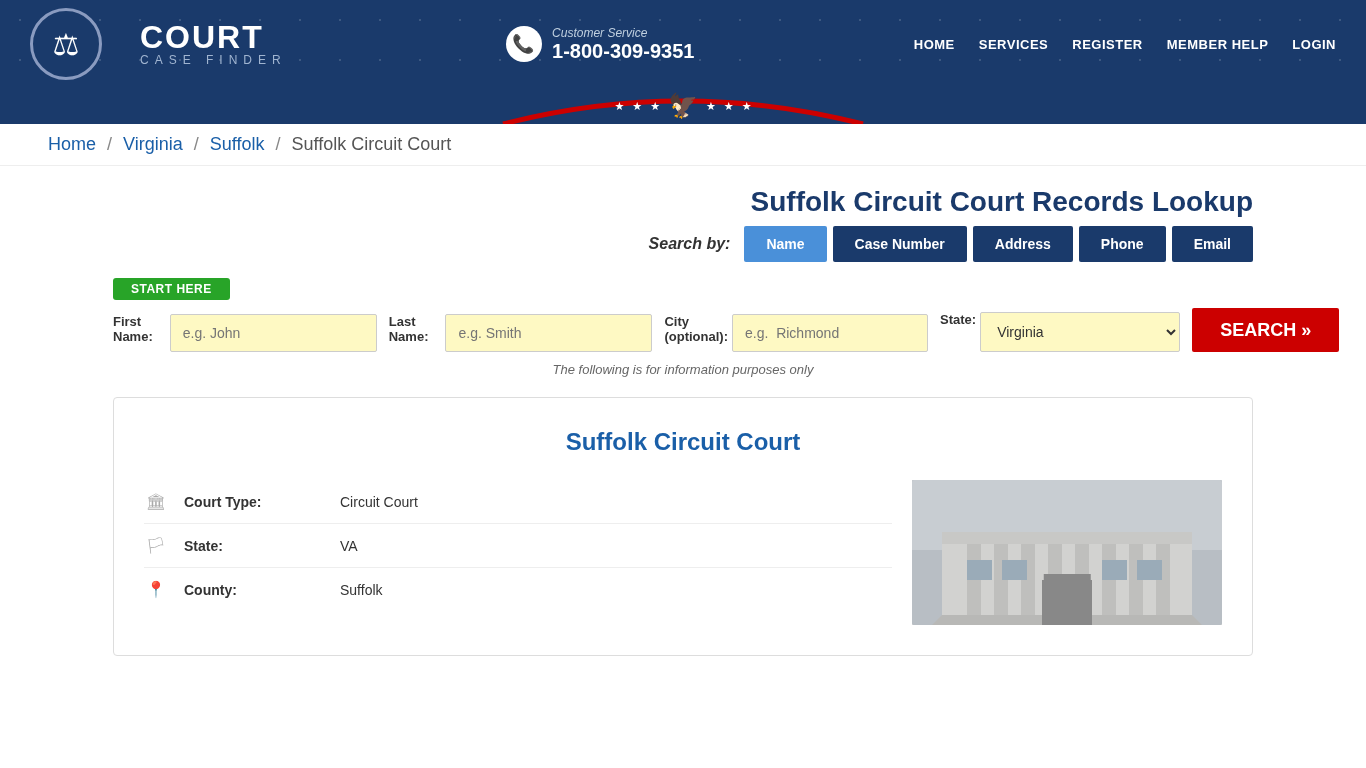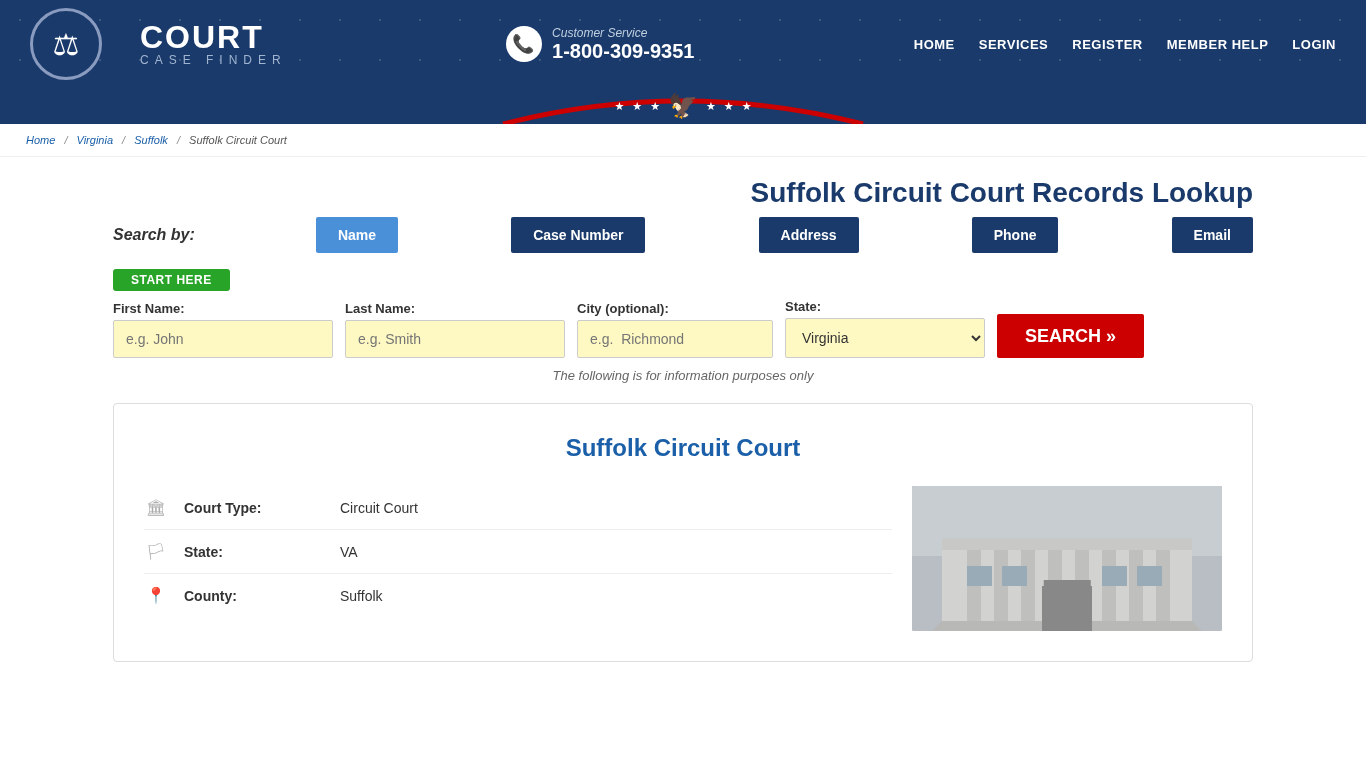--- a/index.html
+++ b/index.html
@@ -105,24 +105,23 @@
       color: #fff;
       text-decoration: none;
       font-weight: bold;
       font-size: 13px;
       letter-spacing: 0.5px;
       cursor: pointer;
     }
 
     
     .breadcrumb-bar {
-      padding: 10px 26px;
-      font-size: 11px;
+      padding: 10px 48px;
+      font-size: 18px;
       border-bottom: 1px solid #eee;
-      font-style: italic;
     }
     .breadcrumb-bar a {
       color: #1a5fa8;
       text-decoration: none;
     }
     .breadcrumb-sep {
       margin: 0 6px;
       color: #888;
     }
     .breadcrumb-current {
@@ -140,21 +139,21 @@
       font-size: 28px;
       font-weight: bold;
       color: #1a3a6b;
       margin-bottom: 8px;
     }
 
     
     .search-by-row {
       display: flex;
       align-items: center;
-      justify-content: space-between;
+      justify-content: flex-end;
       gap: 6px;
       margin-bottom: 16px;
     }
     .search-by-label {
       font-weight: bold;
       font-style: italic;
       font-size: 16px;
       margin-right: 8px;
       color: #333;
     }
@@ -190,21 +189,21 @@
 
     
     .search-form-row {
       display: flex;
       align-items: flex-end;
       gap: 12px;
       margin-bottom: 10px;
     }
     .form-group {
       display: flex;
-      flex-direction: column;
+      flex-direction: row;
       gap: 4px;
     }
     .form-group label {
       font-weight: bold;
       font-size: 13px;
       color: #333;
     }
     .form-input {
       background: #fef9c3;
       border: 1px solid #ccc;

